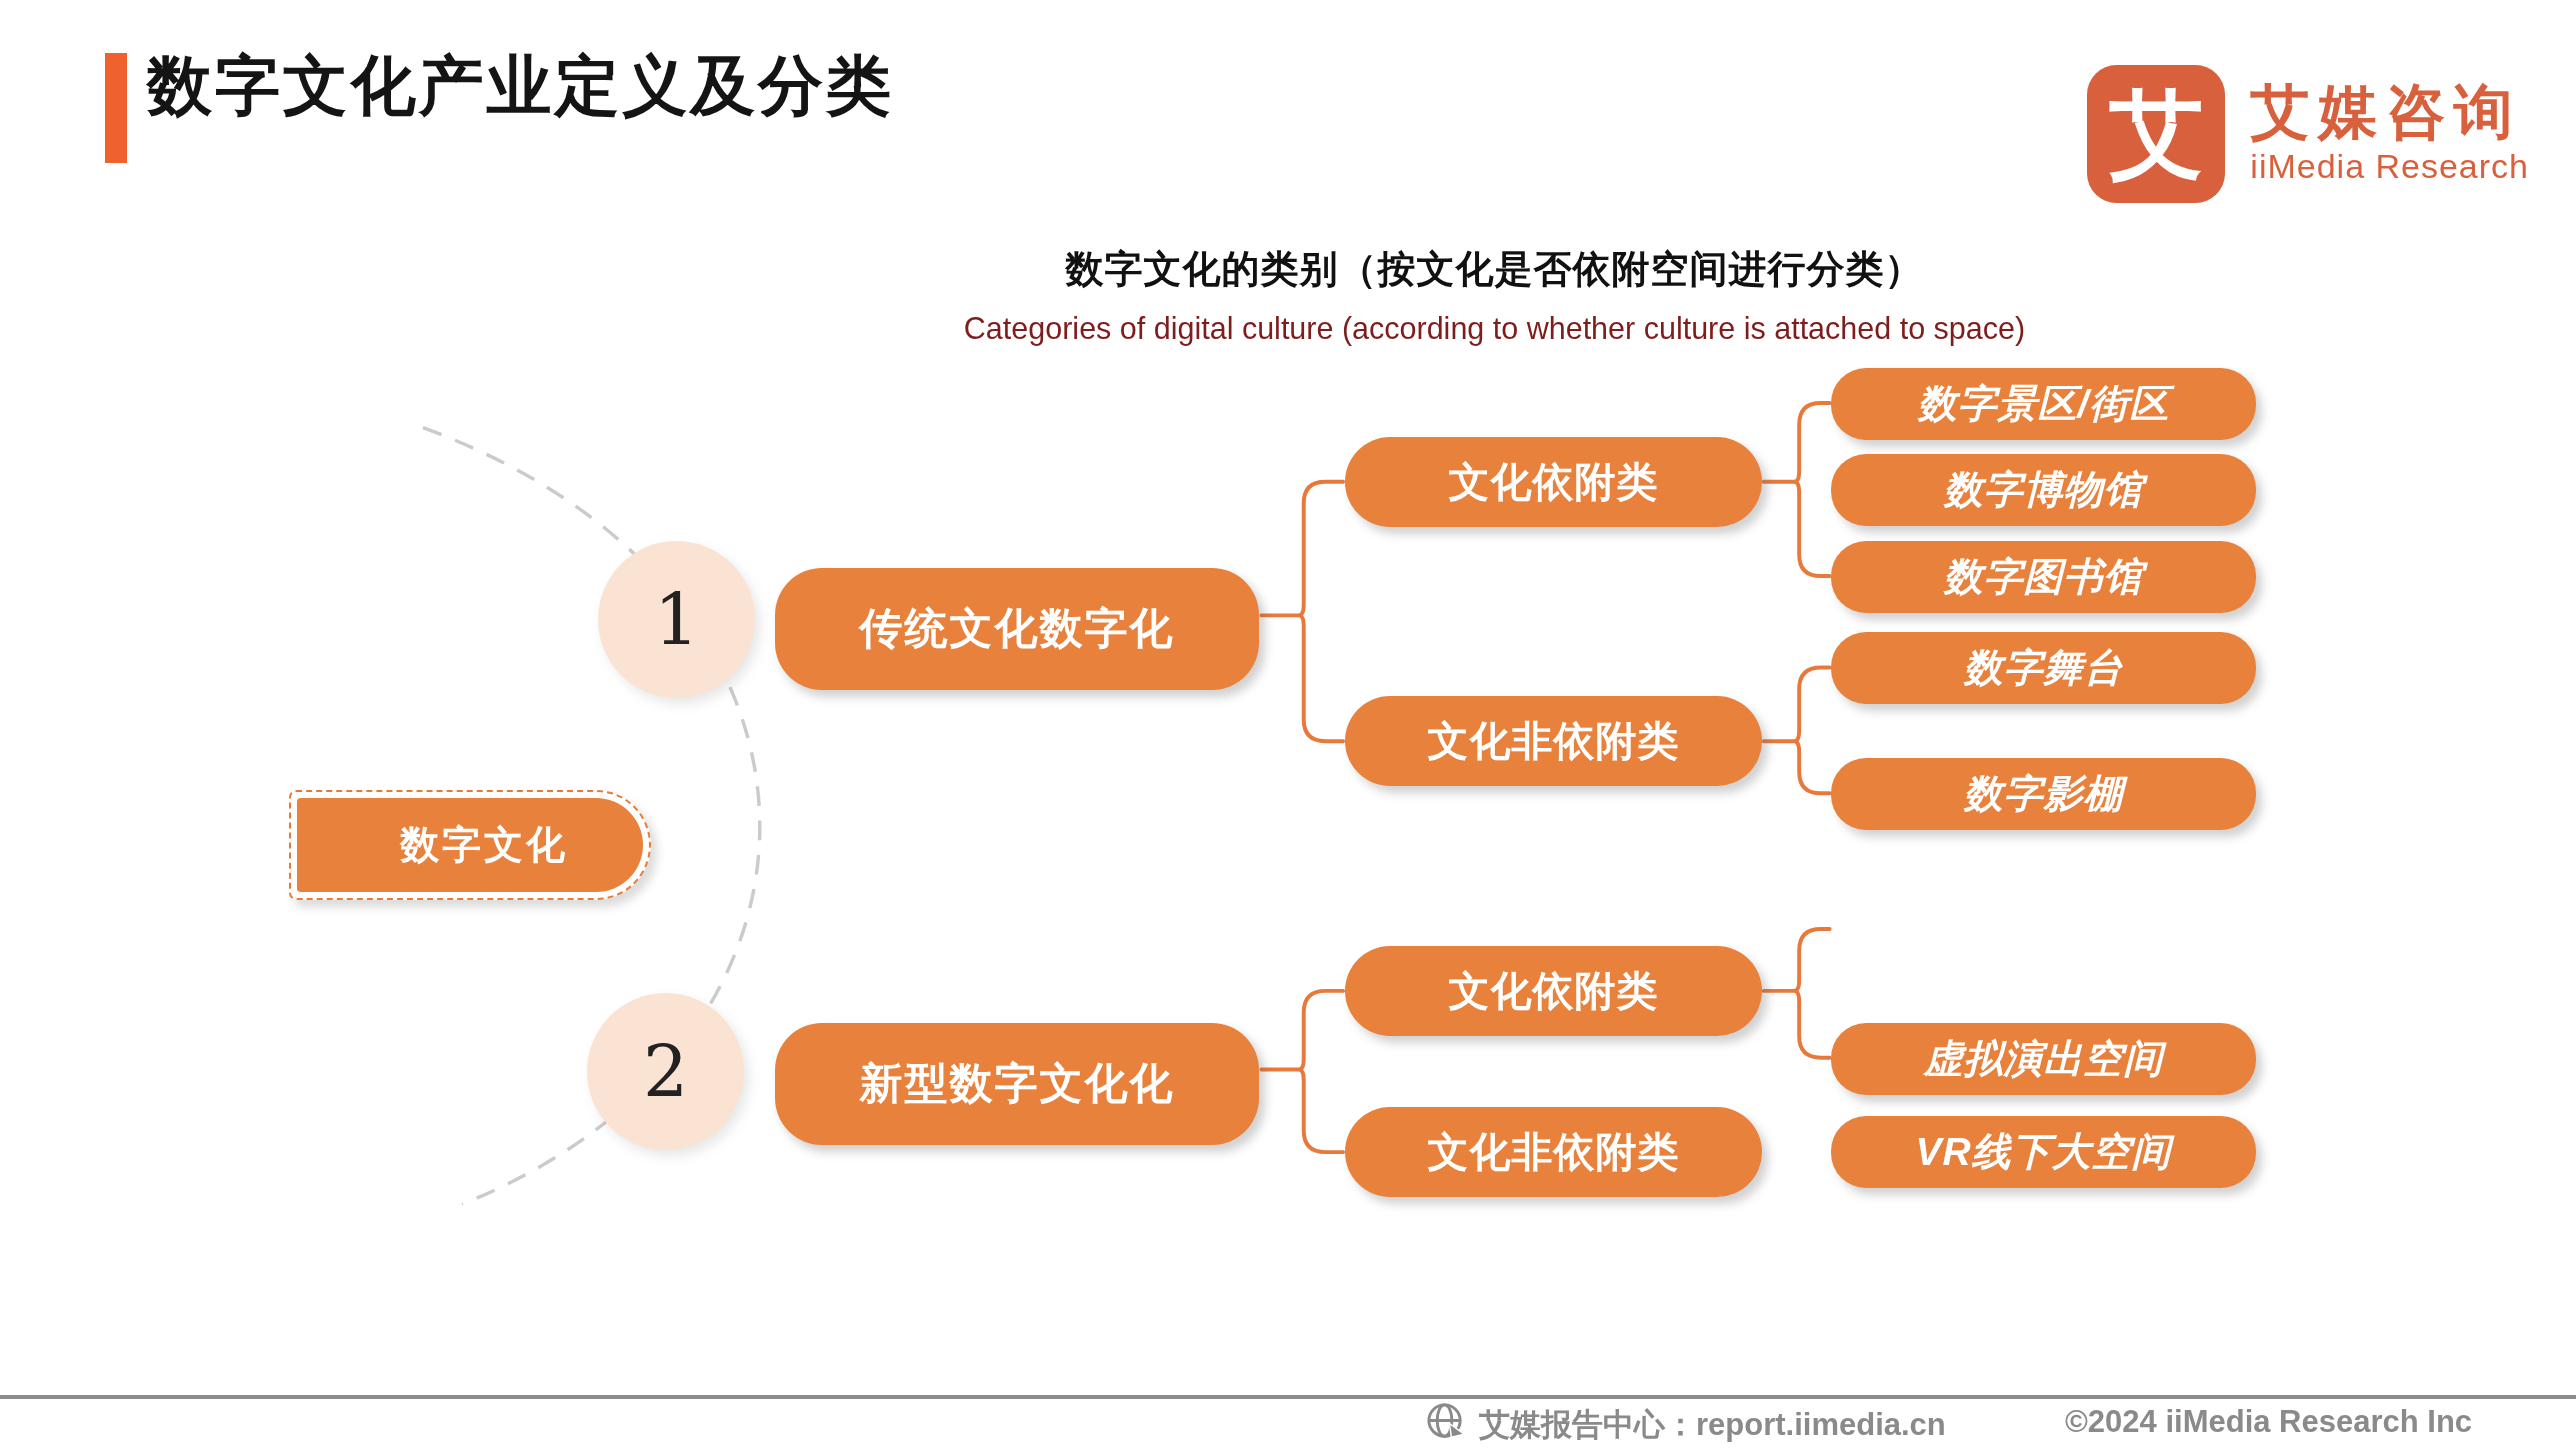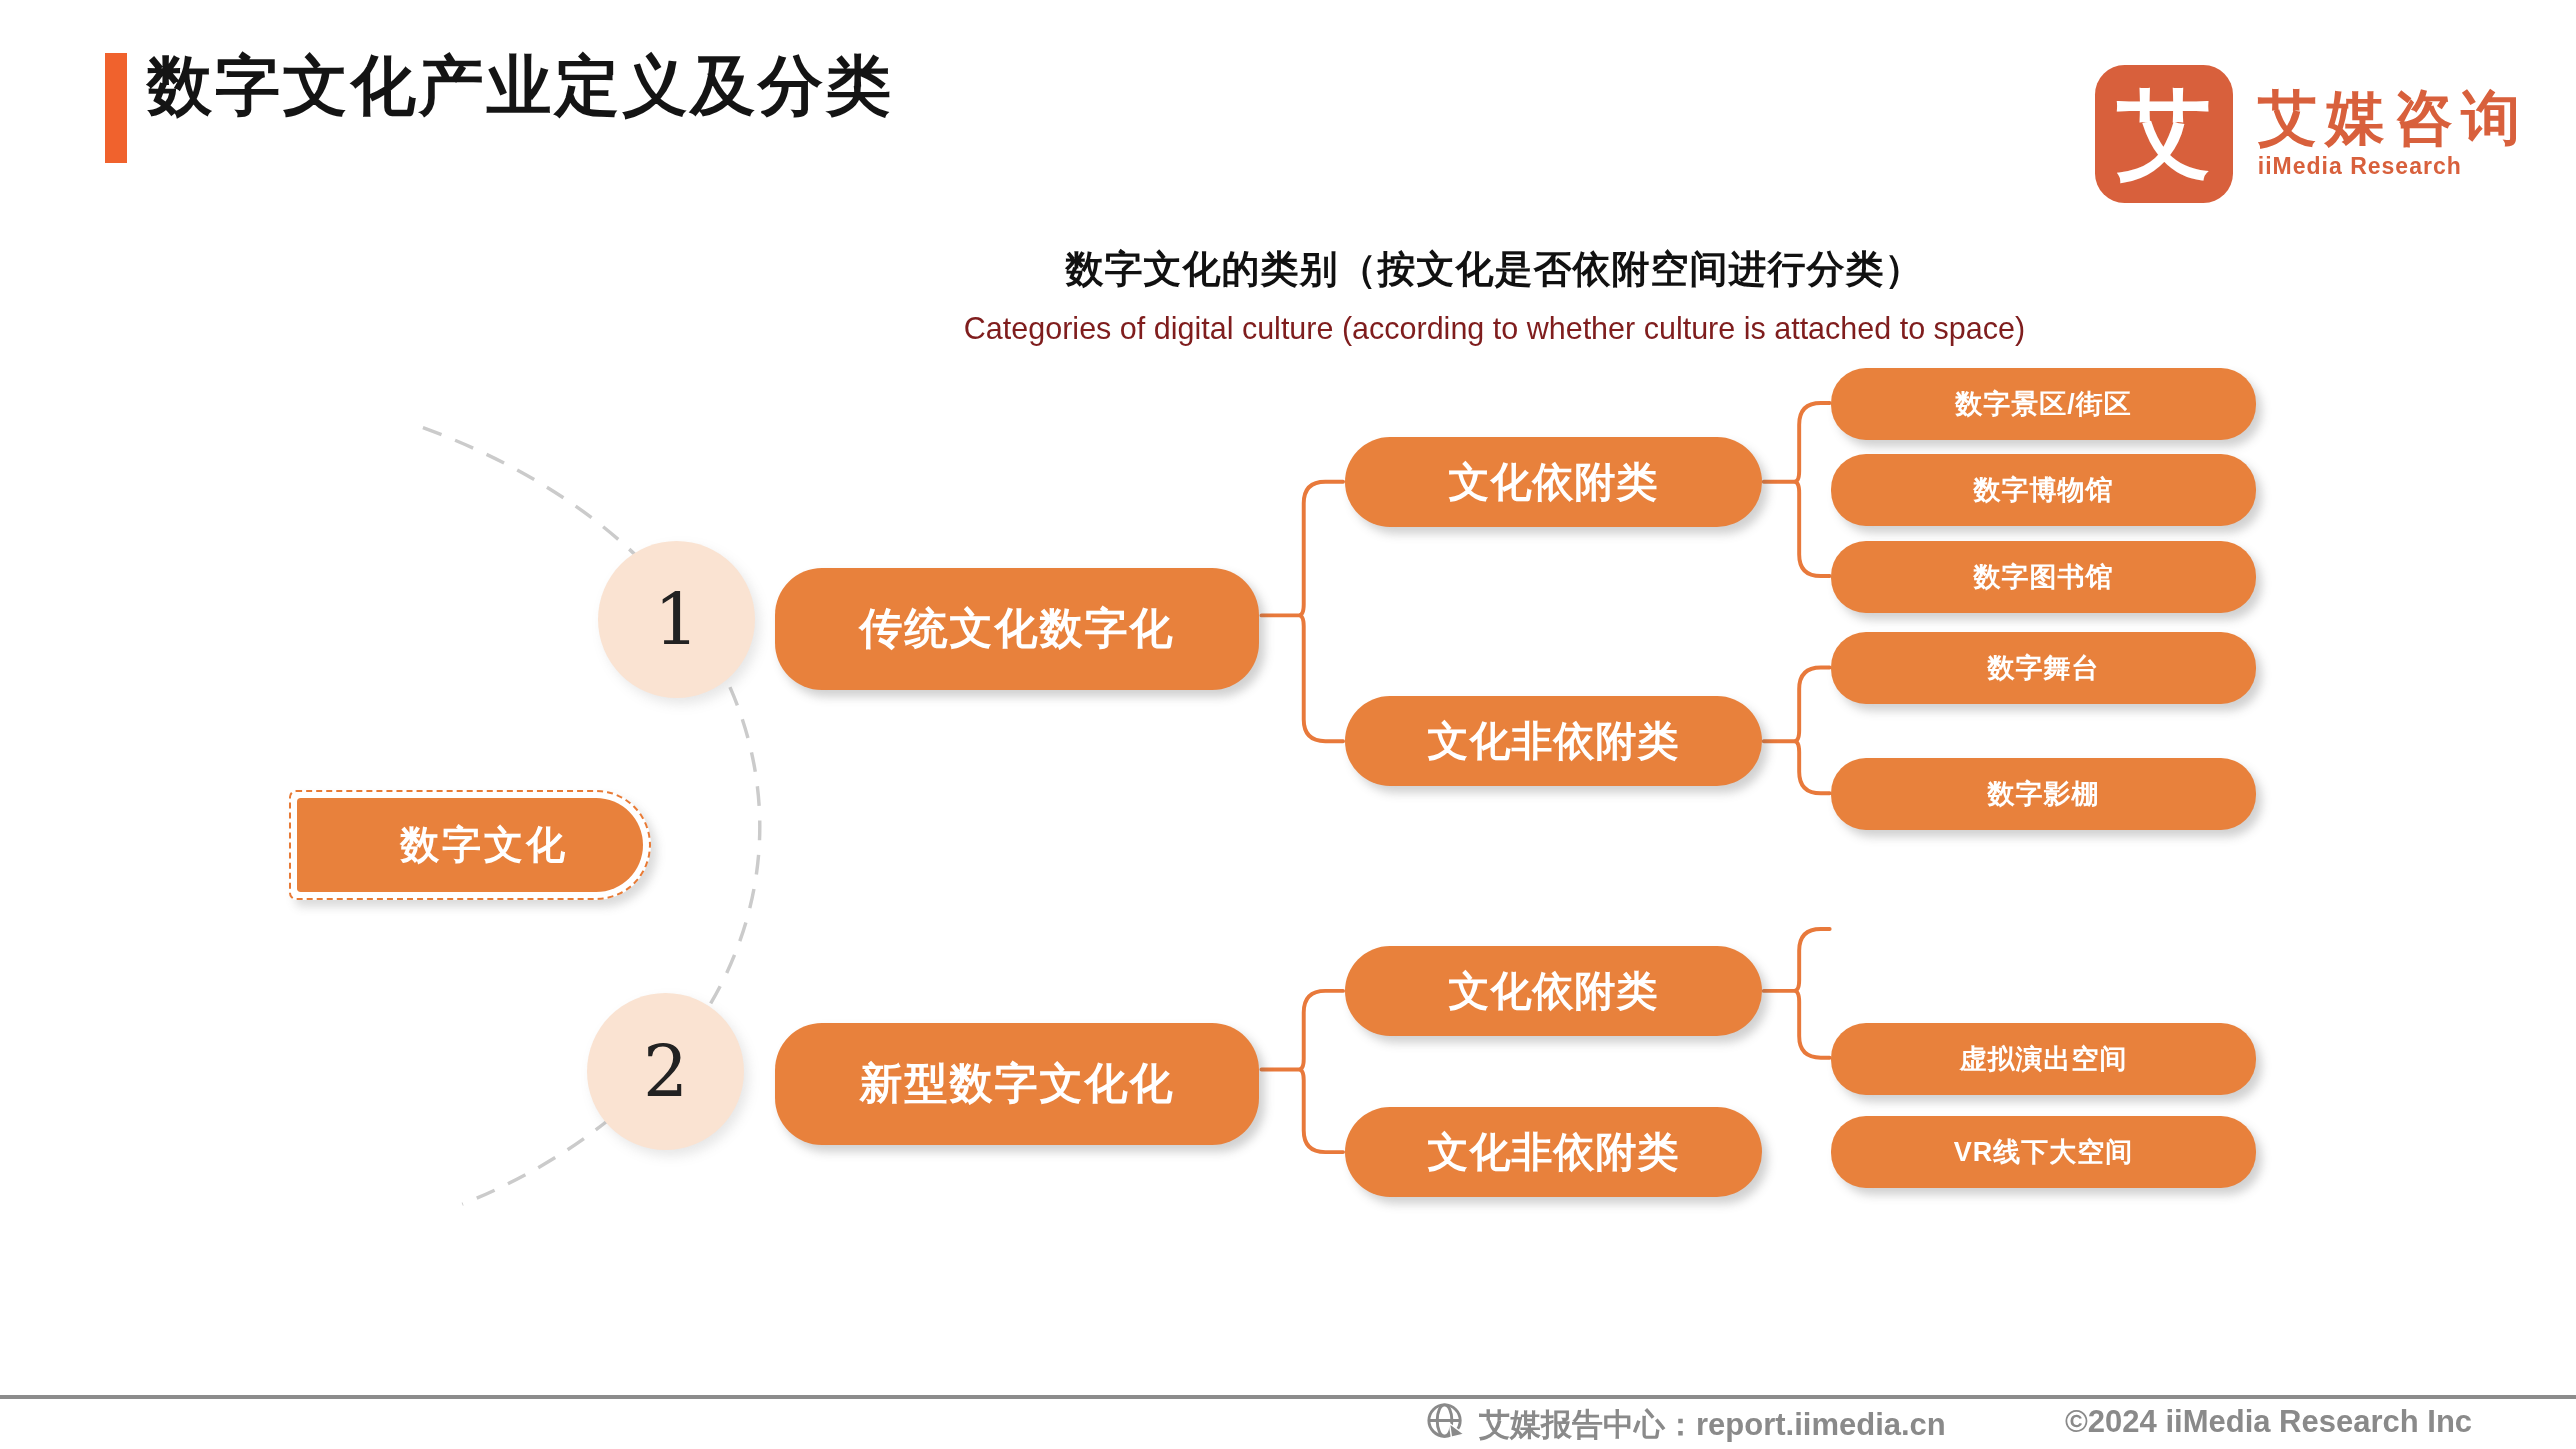--- a/index.html
+++ b/index.html
@@ -8,37 +8,37 @@
 
   
   .accent-bar{position:absolute;left:105px;top:53px;width:21.6px;height:110px;background:#F0622D;}
   .page-title{position:absolute;left:147px;top:42px;font-size:65px;font-weight:800;color:#141414;letter-spacing:2.9px;white-space:nowrap;}
 
   .logo{position:absolute;right:47px;top:65px;display:flex;align-items:center;}
   .logo-mark{width:138px;height:138px;border-radius:29.5px;background:#D8603C;color:#ffffff;
              display:flex;align-items:center;justify-content:center;font-size:94px;font-weight:800;}
   .logo-text{margin-left:25px;display:flex;flex-direction:column;justify-content:center;}
   .logo-cn{font-size:59px;font-weight:800;color:#D8603C;letter-spacing:8.8px;line-height:1.05;white-space:nowrap;}
-  .logo-en{font-size:23px;font-weight:700;color:#D8603C;letter-spacing:1px;margin-top:3.9px;white-space:nowrap;}
+  .logo-en{font-size:34px;font-weight:400;color:#D8603C;letter-spacing:1px;margin-top:3.9px;white-space:nowrap;}
 
   
   .chart-head{position:absolute;left:413px;top:244px;width:2163px;text-align:center;}
   .chart-title-cn{font-size:38px;font-weight:800;color:#111111;letter-spacing:1px;}
   .chart-title-en{font-size:30.5px;font-weight:400;color:#7f1d1d;margin-top:16px;}
 
   
   svg.wires{position:absolute;left:0;top:0;width:2576px;height:1449px;}
 
   
   .pill{position:absolute;background:#E8813C;color:#ffffff;font-weight:700;
         display:flex;align-items:center;justify-content:center;white-space:nowrap;
         box-shadow:5.9px 6.9px 9.8px rgba(90,90,90,0.28);}
   .lvl1{width:484px;height:122px;border-radius:47px;font-size:43px;letter-spacing:2px;}
   .lvl2{width:417px;height:90px;border-radius:45px;font-size:41px;letter-spacing:1px;}
-  .leaf{width:425px;height:72px;border-radius:35px;font-size:27px;letter-spacing:1px;}
+  .leaf{width:425px;height:72px;border-radius:35px;font-size:39px;letter-spacing:1px;font-style:italic;}
 
   .num-circle{position:absolute;width:157px;height:157px;border-radius:50%;background:#FAE3D2;
               display:flex;align-items:center;justify-content:center;
               font-family:"DejaVu Serif","Liberation Serif",serif;font-size:71px;color:#222222;
               box-shadow:4.9px 5.9px 11.8px rgba(120,120,120,0.18);}
 
   .root-outer{position:absolute;left:289px;top:790px;width:358px;height:106px;
               border:2.9px dashed #E87A35;border-radius:7.9px 61px 61px 7.9px;
               box-shadow:5.9px 6.9px 9.8px rgba(90,90,90,0.22);}
   .root-inner{position:absolute;left:5.9px;top:5.9px;right:5.9px;bottom:5.9px;background:#E8813C;

